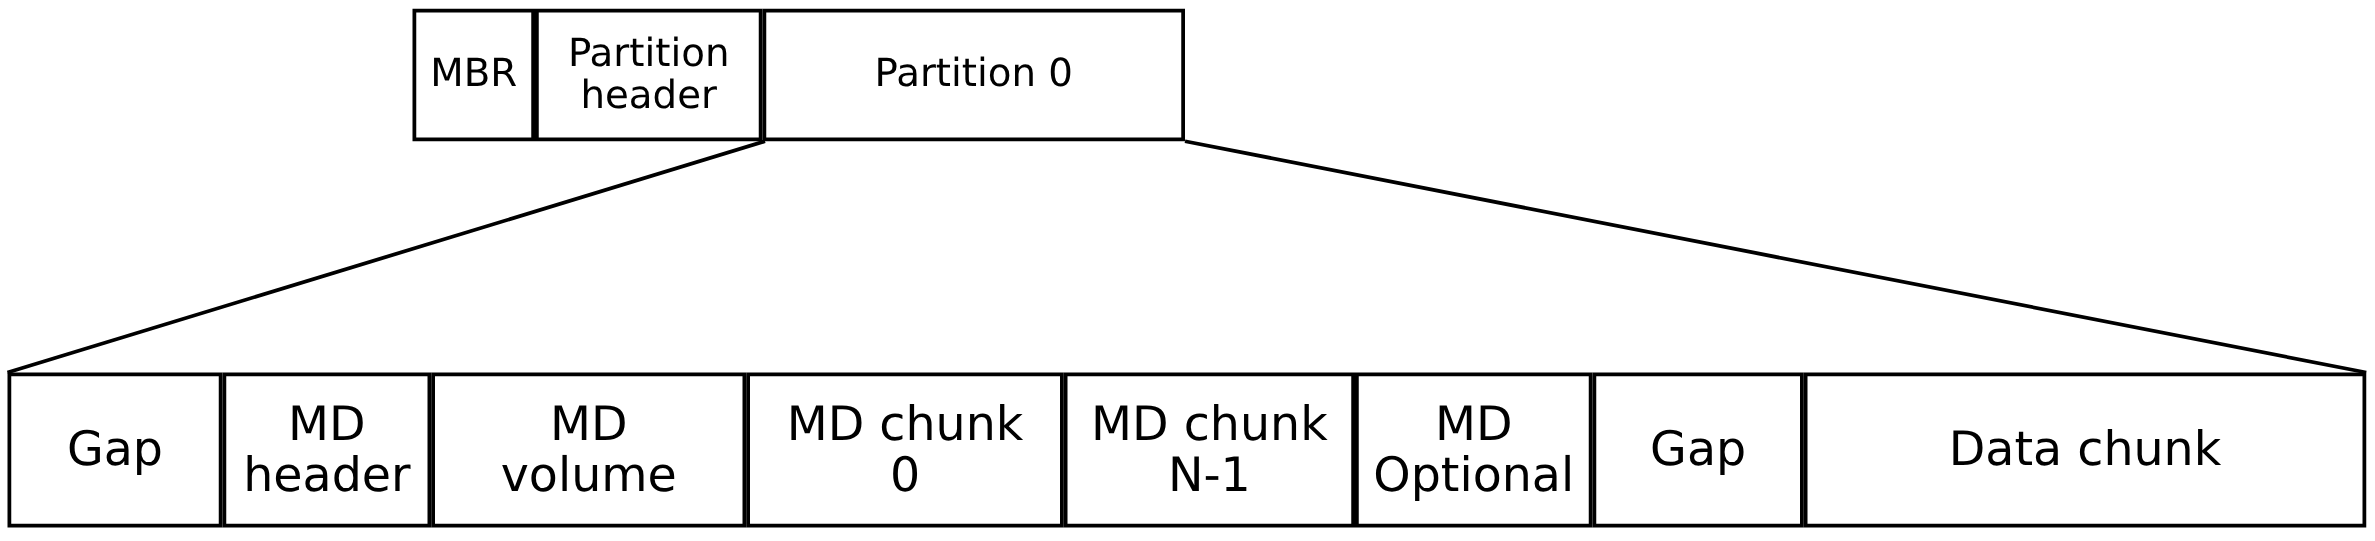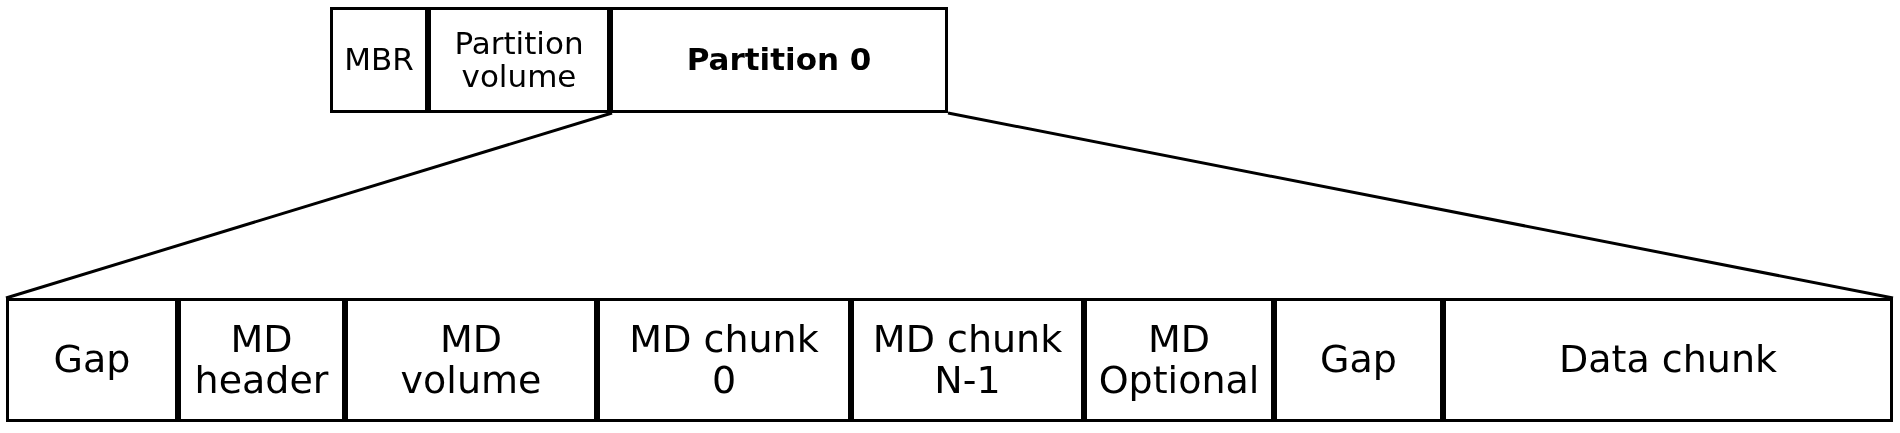--- a/index.html
+++ b/index.html
@@ -63,22 +63,22 @@
         <rect x="852.5" y="299.5" width="230" height="121" fill="#ffffff" stroke="#000000" stroke-width="3"></rect>
         <rect x="1085.5" y="299.5" width="187" height="121" fill="#ffffff" stroke="#000000" stroke-width="3"></rect>
         <rect x="1275.5" y="299.5" width="166" height="121" fill="#ffffff" stroke="#000000" stroke-width="3"></rect>
         <rect x="1444.5" y="299.5" width="447" height="121" fill="#ffffff" stroke="#000000" stroke-width="3"></rect>
       </g>
   </svg>
 
   <div class="top-row" id="top-row-labels">
       <div class="cell-text" style="left: 330px; top: 7px; width: 98px; height: 106px;">MBR</div>
       <div class="cell-text" style="left: 428px; top: 7px; width: 182px; height: 106px;">Partition
-volume</div>
-      <div class="cell-text" style="left: 610px; top: 7px; width: 338px; height: 106px; font-weight: bold;">Partition 0</div>
+header</div>
+      <div class="cell-text" style="left: 610px; top: 7px; width: 338px; height: 106px;">Partition 0</div>
     </div>
   <div class="bottom-row" id="bottom-row-labels">
       <div class="cell-text" style="left: 6px; top: 298px; width: 172px; height: 124px;">Gap</div>
       <div class="cell-text" style="left: 178px; top: 298px; width: 167px; height: 124px;">MD
 header</div>
       <div class="cell-text" style="left: 345px; top: 298px; width: 252px; height: 124px;">MD
 volume</div>
       <div class="cell-text" style="left: 597px; top: 298px; width: 254px; height: 124px;">MD chunk
 0</div>
       <div class="cell-text" style="left: 851px; top: 298px; width: 233px; height: 124px;">MD chunk

